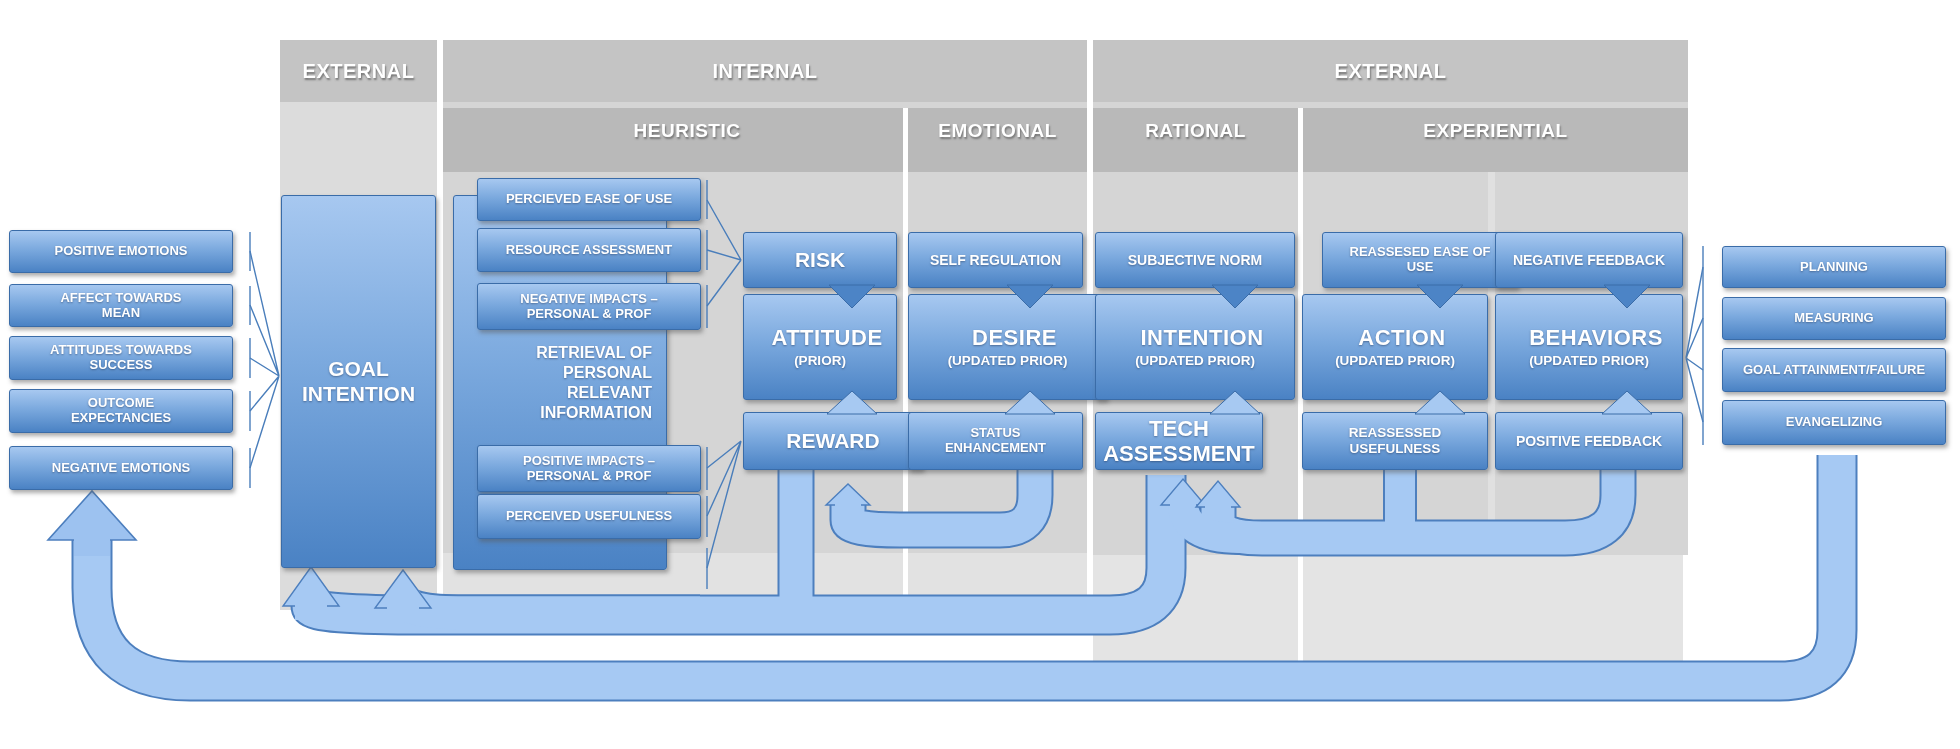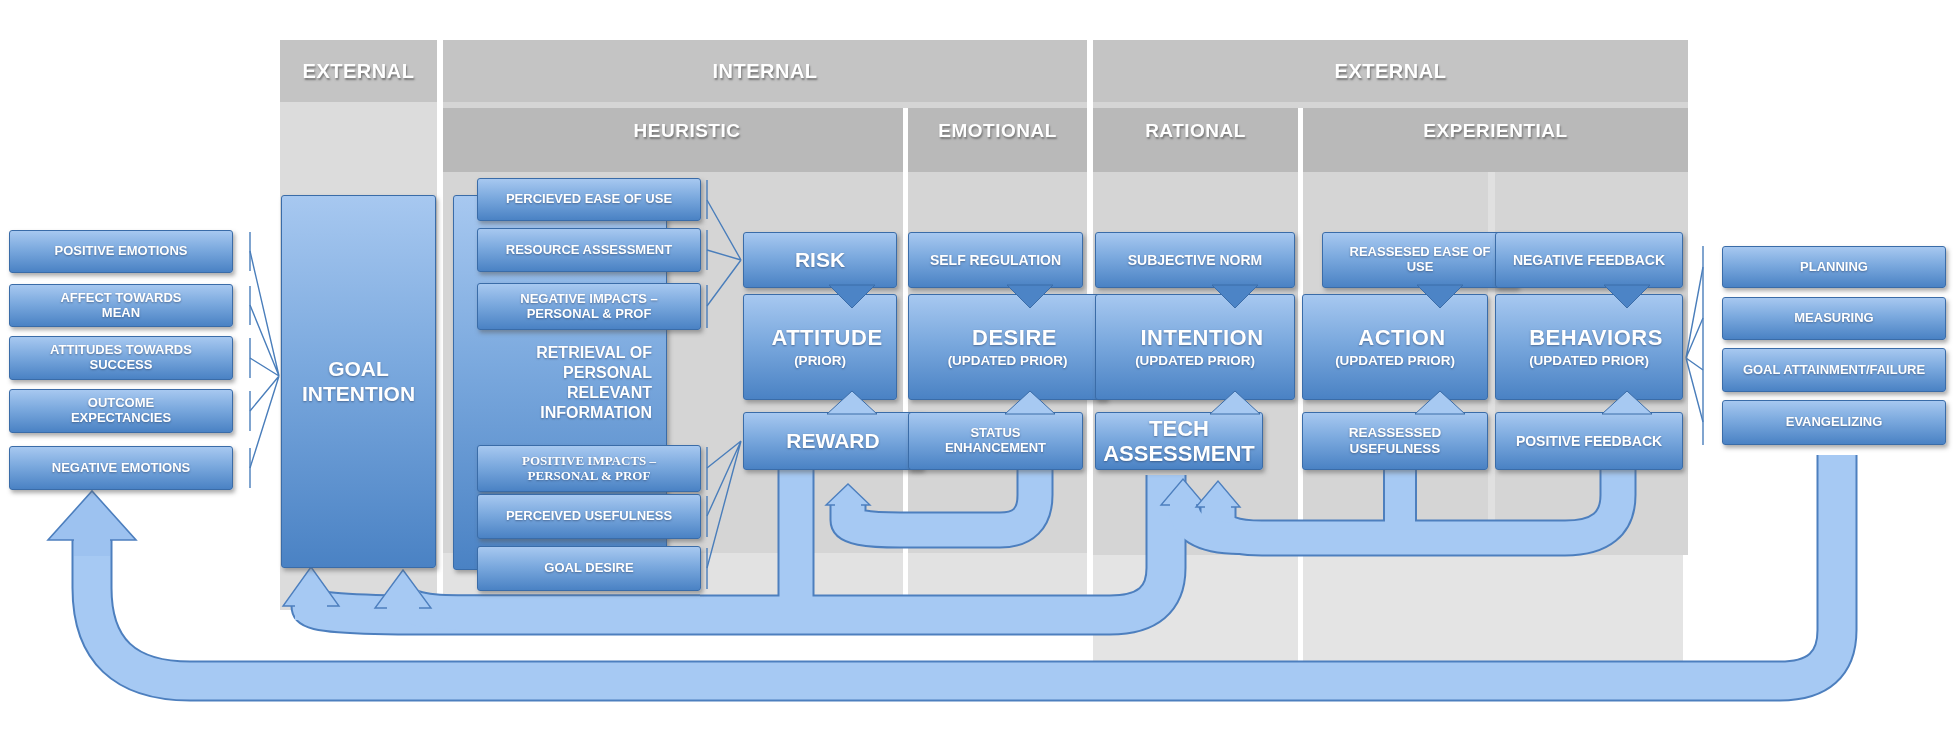--- a/index.html
+++ b/index.html
@@ -107,23 +107,22 @@
   <div class="bx sm pad30" style="left:9px;top:336px;width:224px;height:44px;">ATTITUDES TOWARDS SUCCESS</div>
   <div class="bx sm pad30" style="left:9px;top:389px;width:224px;height:44px;">OUTCOME EXPECTANCIES</div>
   <div class="bx sm pad30" style="left:9px;top:446px;width:224px;height:44px;">NEGATIVE EMOTIONS</div>
 
   <div class="bx" style="left:281px;top:195px;width:155px;height:373px;font-size:21px;padding:0 22px;">GOAL INTENTION</div>
 
   <div class="bx retrieval" style="left:453px;top:195px;width:214px;height:375px;">RETRIEVAL OF PERSONAL RELEVANT INFORMATION</div>
   <div class="bx sm" style="left:477px;top:178px;width:224px;height:43px;">PERCIEVED EASE OF USE</div>
   <div class="bx sm" style="left:477px;top:228px;width:224px;height:44px;">RESOURCE ASSESSMENT</div>
   <div class="bx sm pad20" style="left:477px;top:283px;width:224px;height:47px;">NEGATIVE IMPACTS – PERSONAL &amp; PROF</div>
-  <div class="bx sm pad20" style="left:477px;top:445px;width:224px;height:47px;font-family:Liberation Serif, serif;">POSITIVE IMPACTS – PERSONAL &amp; PROF</div>
+  <div class="bx sm pad20" style="left:477px;top:445px;width:224px;height:47px;">POSITIVE IMPACTS – PERSONAL &amp; PROF</div>
   <div class="bx sm" style="left:477px;top:494px;width:224px;height:45px;">PERCEIVED USEFULNESS</div>
-  <div class="bx sm" style="left:477px;top:546px;width:224px;height:45px;">GOAL DESIRE</div>
 
   <div class="bx big" style="left:743px;top:232px;width:154px;height:56px;">RISK</div>
   <div class="bx" style="left:743px;top:294px;width:154px;height:106px;">
     <div class="mid-main">ATTITUDE</div>
     <div class="mid-sub">(PRIOR)</div>
   </div>
   <div class="bx big" style="left:743px;top:412px;width:180px;height:58px;">REWARD</div>
 
   <div class="bx" style="left:908px;top:232px;width:175px;height:56px;font-size:14px;">SELF REGULATION</div>
   <div class="bx" style="left:908px;top:294px;width:199px;height:106px;">

